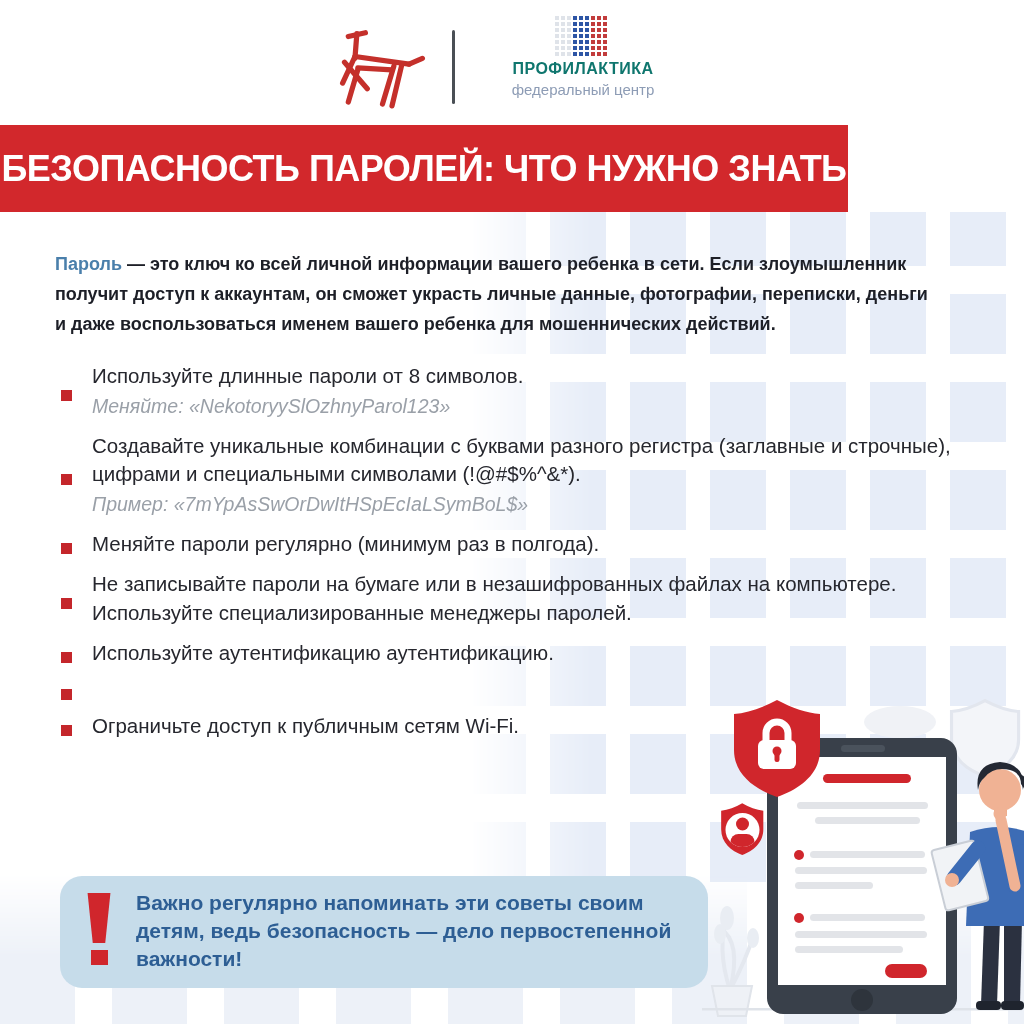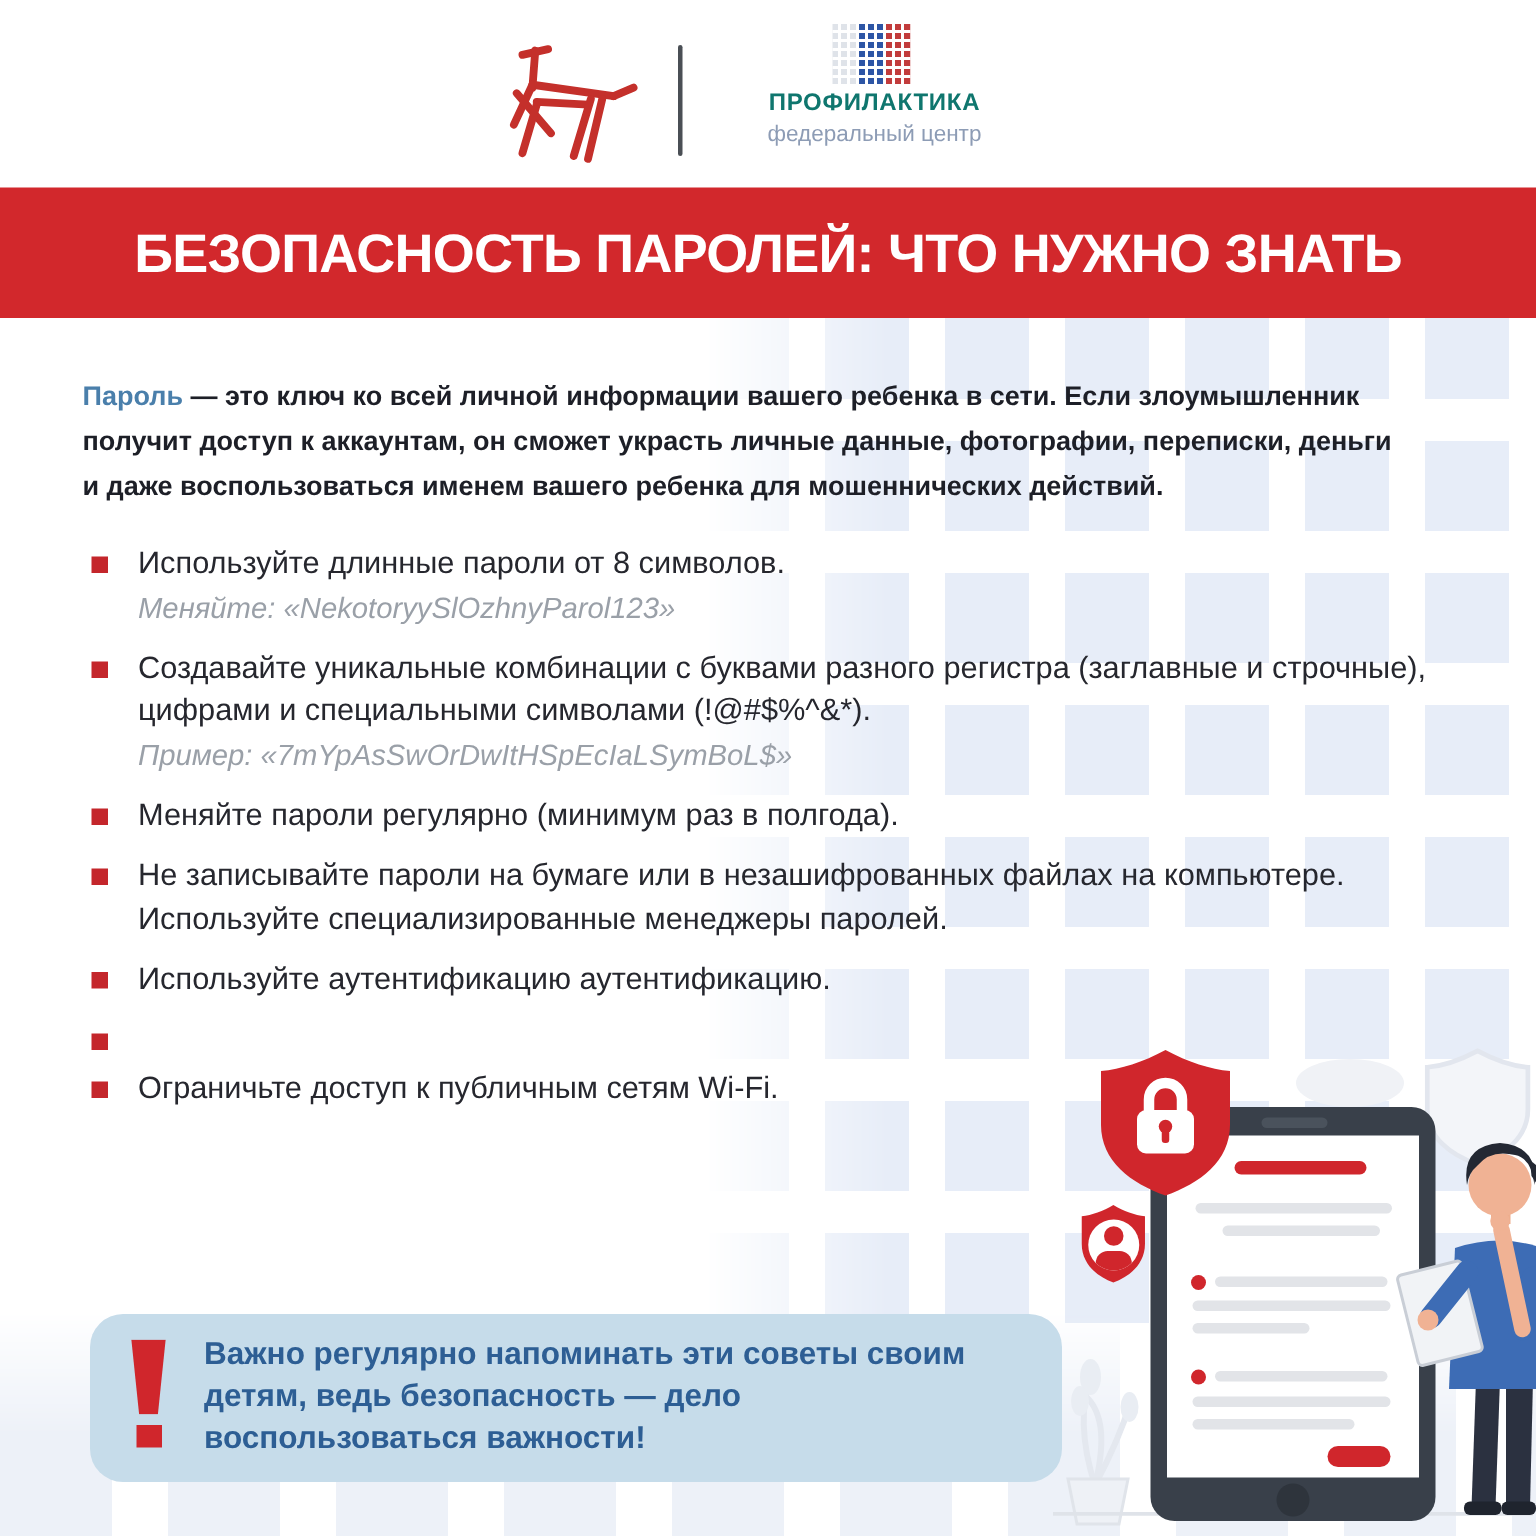--- a/index.html
+++ b/index.html
@@ -33,35 +33,35 @@
     width:52px;height:40px;margin:0 auto 4px 72px;
     background-image:
       repeating-linear-gradient(90deg, transparent 0 4px, #ffffff 4px 6px),
       repeating-linear-gradient(0deg, transparent 0 4px, #ffffff 4px 6px),
       linear-gradient(90deg, #dfe3e9 0 33%, #2d55a5 33% 66%, #c23c3c 66% 100%);
   }
   .brand-primary{font-size:16px;font-weight:bold;color:#0f766e;letter-spacing:.5px;white-space:nowrap;}
   .brand-secondary{font-size:15px;color:#8d9cb5;margin-top:3px;}
   
   .banner{
-    position:absolute;left:0;top:125px;width:1024px;height:87px;background:#d2282c;z-index:3;
+    position:absolute;left:0;top:125px;width:848px;height:87px;background:#d2282c;z-index:3;
     display:flex;align-items:center;justify-content:center;
   }
   .banner h1{
     margin:0;color:#fff;font-size:36px;font-weight:bold;letter-spacing:-0.5px;white-space:nowrap;
   }
   
   .intro{
     position:absolute;left:55px;top:231px;width:880px;z-index:2;
     font-size:18px;font-weight:bold;line-height:30px;color:#1d1f27;
   }
   .intro .lead{color:#4a7fab;}
   
   .tips{position:absolute;left:55px;top:362px;width:905px;z-index:2;list-style:none;margin:0;padding:0;}
-  .tip{display:flex;margin-bottom:12px;}
+  .tip{display:flex;margin-bottom:12px;align-items:center;}
   .sq{flex:0 0 11px;width:11px;height:11px;background:#c4262b;margin:9px 20px 0 6px;}
   .tip-body{flex:1;}
   .tip-text{font-size:20.5px;line-height:28.5px;color:#26272e;}
   .tip-example{font-size:19.5px;line-height:28px;font-style:italic;color:#9aa0a8;margin-top:1px;}
   .tip-body.narrow{max-width:585px;}
   
   .callout{
     position:absolute;left:60px;top:876px;width:648px;height:112px;z-index:2;
     background:#c6dcea;border-radius:22px;
   }
@@ -153,21 +153,21 @@
       <div class="tip-text">Ограничьте доступ к публичным сетям Wi-Fi.</div>
     </div>
   </li>
 </ul>
 
 <div class="callout">
   <div class="excl">
     <div class="excl-bar"></div>
     <div class="excl-dot"></div>
   </div>
-  <div class="callout-text">Важно регулярно напоминать эти советы своим детям, ведь безопасность — дело воспользоваться важности!</div>
+  <div class="callout-text">Важно регулярно напоминать эти советы своим детям, ведь безопасность — дело первостепенной важности!</div>
 </div>
 
 <svg class="illus" width="324" height="344" viewBox="0 0 324 344">
 
   <ellipse cx="200" cy="42" rx="36" ry="16" fill="#f0f2f6"></ellipse>
   <path transform="translate(225,5) scale(0.78)" d="M77 20 C62 28 47 33 34 34 L34 70 C34 94 54 109 77 117 C100 109 120 94 120 70 L120 34 C107 33 92 28 77 20 Z" fill="#f3f5f9" stroke="#e2e6ee" stroke-width="4"></path>
 
   <g>
     <g stroke="#e4e8ef" stroke-width="4" fill="none">
       <path d="M30 310 Q16 268 28 233"></path>

